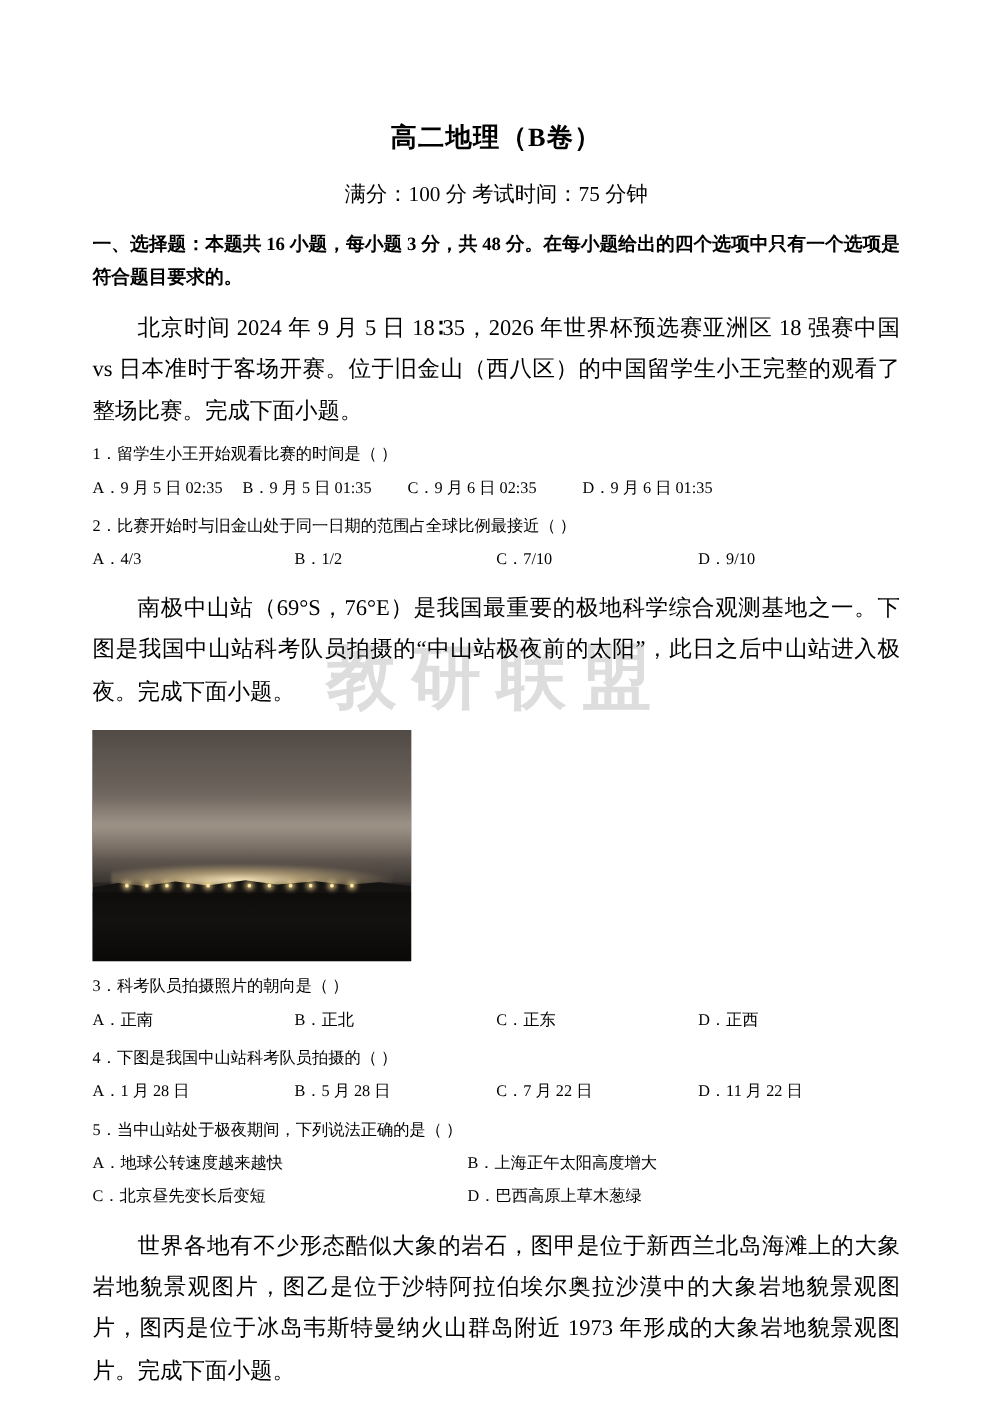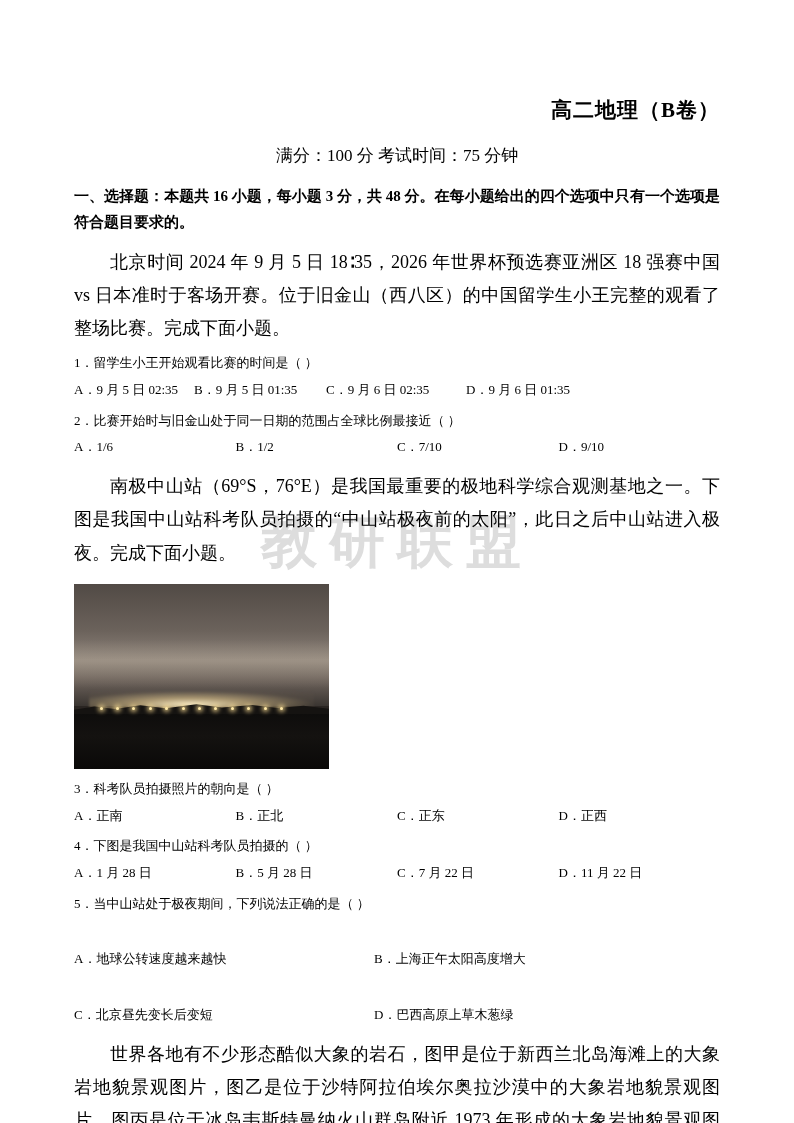--- a/index.html
+++ b/index.html
@@ -16,21 +16,21 @@
     overflow: hidden;
   }
   .page {
     position: relative;
     width: 794px;
     height: 1123px;
     box-sizing: border-box;
     padding: 78px 74px 40px 74px;
   }
   .doc-title {
-    text-align: right;
+    text-align: center;
     font-size: 21px;
     font-weight: bold;
     letter-spacing: 1px;
     margin: 18px 0 0 0;
     font-family: "Liberation Serif", "DejaVu Serif", serif;
   }
   .doc-subtitle {
     text-align: center;
     font-size: 17px;
     margin: 20px 0 0 0;
@@ -62,21 +62,21 @@
     align-items: flex-end;
   }
   .opt-row.four > span {
     display: inline-block;
   }
   .opt-w1 { width: 120px; }
   .opt-w2 { width: 132px; }
   .opt-w3 { width: 140px; }
   .opt-w4 { width: auto; }
 
-  .opt-row.two > span:first-child { width: 300px; margin-top: 29px; }
+  .opt-row.two > span:first-child { width: 300px; }
 
   .opt-even > span { width: 25%; }
 
   .figure-wrap {
     margin: 14px 0 6px 0;
   }
   .photo {
     width: 255px;
     height: 185px;
     position: relative;
@@ -180,21 +180,21 @@
       <span class="opt-w1">A．9 月 5 日 02:35</span>
       <span class="opt-w2">B．9 月 5 日 01:35</span>
       <span class="opt-w3">C．9 月 6 日 02:35</span>
       <span class="opt-w4">D．9 月 6 日 01:35</span>
     </div>
 
     <div class="q-stem">
       <span>2．</span><span>比赛开始时与旧金山处于同一日期的范围占全球比例最接近（    ）</span>
     </div>
     <div class="opt-row opt-even">
-      <span>A．1/6</span>
+      <span>A．4/3</span>
       <span>B．1/2</span>
       <span>C．7/10</span>
       <span>D．9/10</span>
     </div>
 
     <div class="para">南极中山站（69°S，76°E）是我国最重要的极地科学综合观测基地之一。下图是我国中山站科考队员拍摄的“中山站极夜前的太阳”，此日之后中山站进入极夜。完成下面小题。</div>
 
     <div class="figure-wrap photo-layer">
       <div class="photo">
         <div class="sky"></div>

